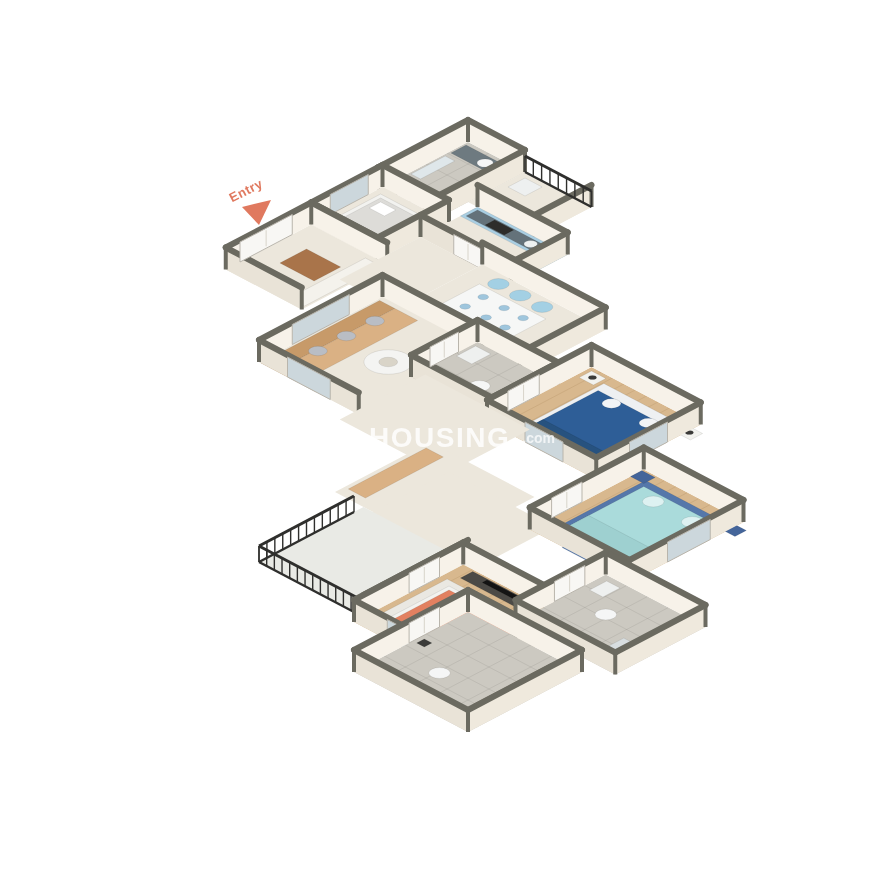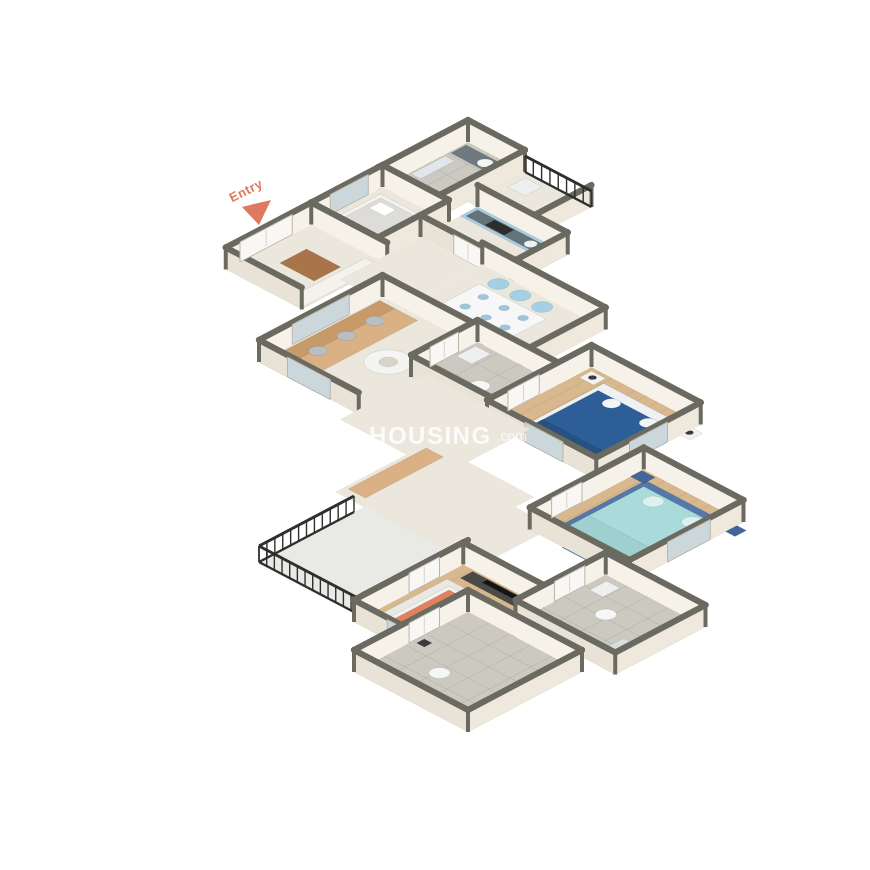--- a/index.html
+++ b/index.html
@@ -7,22 +7,22 @@
   #stage{position:relative;width:870px;height:870px;background:#ffffff;overflow:hidden;
          font-family:"Liberation Sans",sans-serif;}
   #plan-svg{position:absolute;left:0;top:0;}
   #entry-label{position:absolute;left:228px;top:183px;transform:rotate(-27deg);
 ated   font-size:13px;font-weight:bold;letter-spacing:.5px;}
   #entry-label{position:absolute;left:228px;top:183px;transform:rotate(-27deg);
    font-size:13px;font-weight:bold;letter-spacing:.5px;}
   #watermark{position:absolute;left:352px;top:422px;display:flex;align-items:center;
    gap:5px;color:rgba(255,255,255,.82);user-select:none;}
   #watermark .wm-icon{font-size:20px;line-height:1;}
-  #watermark .wm-bold{font-size:24px;font-weight:bold;letter-spacing:1.5px;}
-  #watermark .wm-rest{font-size:14px;font-weight:normal;opacity:.9;}
+  #watermark .wm-bold{font-size:28px;font-weight:bold;letter-spacing:1.5px;}
+  #watermark .wm-rest{font-size:14px;font-weight:bold;opacity:.9;margin-left:7px;}
 </style>
 </head>
 <body>
 
 <div id="stage">
   <svg id="plan-svg" width="870" height="870" viewBox="0 0 870 870">
       <g>
         <polygon points="468,142 525,172 434.75,219.5 377.75,189.5" fill="#ccc9c1" stroke="none" stroke-width="0"></polygon>
         <polyline points="488.9,153 398.65,200.5" fill="none" stroke="rgba(0,0,0,.07)" stroke-width="1"></polyline>
         <polyline points="509.8,164 419.55,211.5" fill="none" stroke="rgba(0,0,0,.07)" stroke-width="1"></polyline>

